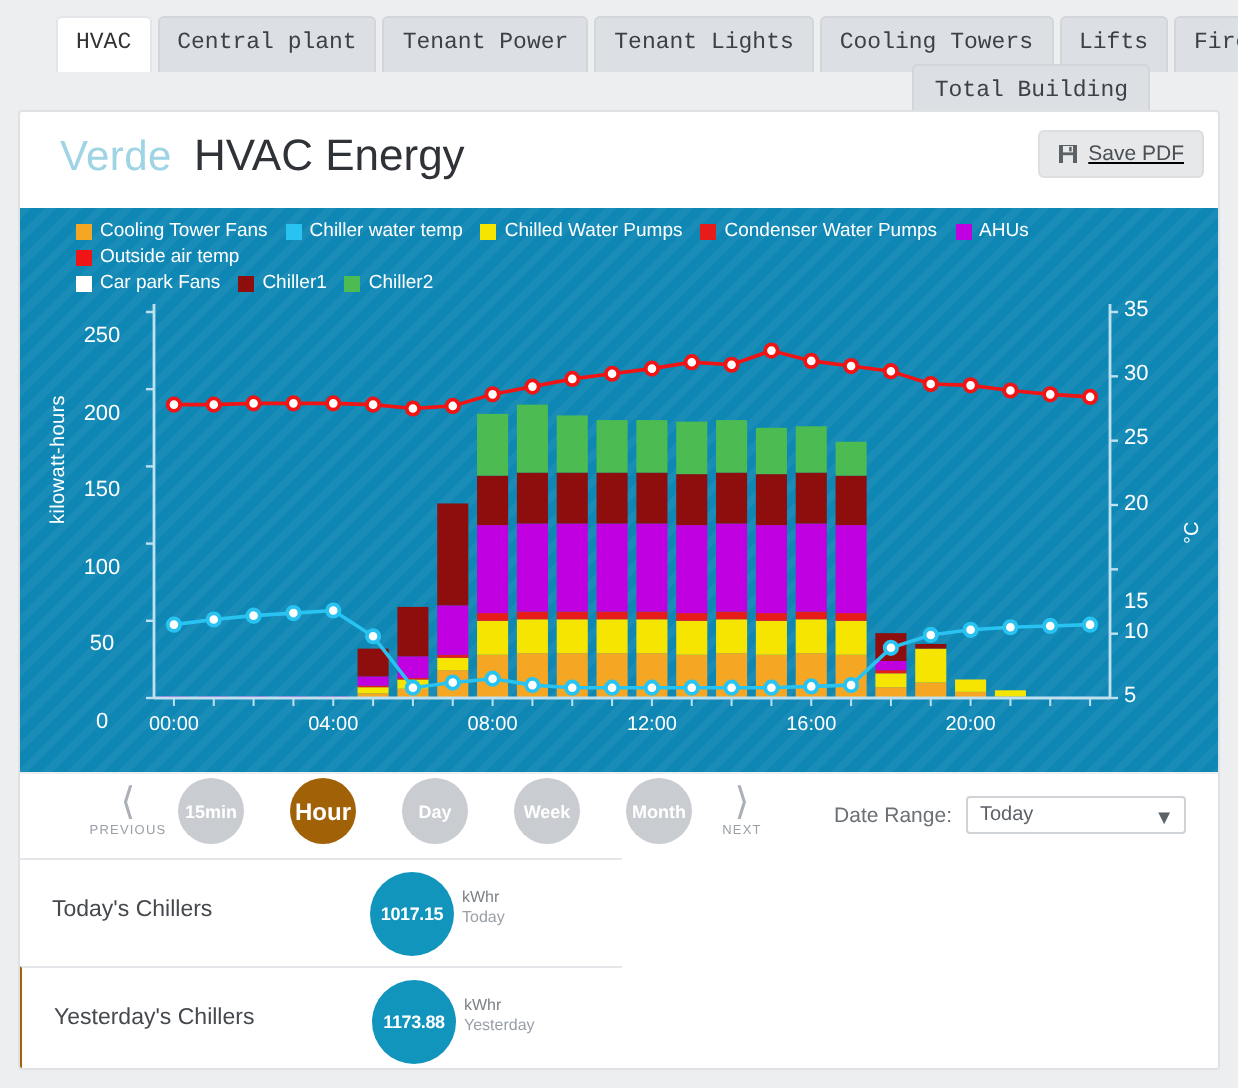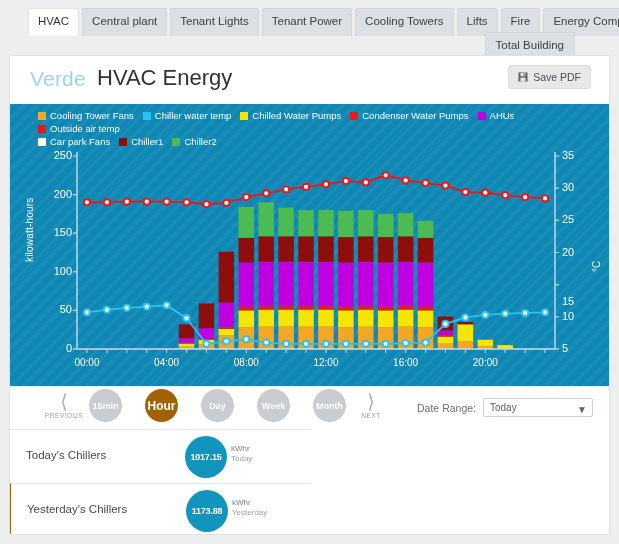--- a/index.html
+++ b/index.html
@@ -8,20 +8,21 @@
     background:#e9eaed;
     font-family:"Liberation Sans", sans-serif;
     -webkit-font-smoothing:antialiased;
   }
   .app{width:619px;height:544px;position:relative;background:#eceef0;}
 
   
   .tabbar{
     position:absolute;left:0;top:0;width:584px;height:56px;
     background:#eceef0;
+    font-family:Liberation Mono, monospace;
   }
   .tabrow{position:absolute;left:28px;top:8px;display:flex;gap:3px;}
   .tab{
     background:#dcdfe3;color:#3d4146;
     font-size:11.5px;line-height:11.5px;
     padding:7px 9px 8px 9px;
     border-radius:3px 3px 0 0;
     white-space:nowrap;
     border:1px solid #d2d5d9;border-bottom:none;
   }
@@ -43,21 +44,21 @@
   
   .hdr{position:relative;height:48px;}
   .brand{
     position:absolute;left:20px;top:11px;
     font-size:21px;color:#9fd4e4;font-weight:400;letter-spacing:.2px;
   }
   .ptitle{
     position:absolute;left:87px;top:9px;
     font-size:22px;color:#2f3337;font-weight:400;
   }
-  .hdrbtns{position:absolute;right:18px;top:9px;display:flex;gap:4px;}
+  .hdrbtns{position:absolute;right:7px;top:9px;display:flex;gap:4px;text-decoration:underline;}
   .hbtn{
     display:flex;align-items:center;gap:5px;
     background:#e6e8ea;border:1px solid #dcdee0;border-radius:3px;
     padding:5px 9px;font-size:10.5px;color:#4a4f54;white-space:nowrap;
   }
   .hbtn svg{display:block;}
 
   
   .chartbox{
     position:relative;left:0;width:601px;height:282px;
@@ -78,21 +79,21 @@
   .ylabel{
     position:absolute;left:14px;top:118px;
     transform:rotate(-90deg);transform-origin:left top;
     font-size:10px;color:#fff;white-space:nowrap;letter-spacing:.2px;
   }
   .y2label{
     position:absolute;left:581px;top:128px;
     transform:rotate(-90deg);transform-origin:left top;
     font-size:10px;color:#fff;white-space:nowrap;
   }
-  .ytick{position:absolute;font-size:11px;color:#ffffff;text-align:right;}
+  .ytick{position:absolute;font-size:11px;color:#ffffff;text-align:center;margin-top:13px;}
   .y2tick{position:absolute;font-size:11px;color:#ffffff;text-align:left;}
   .xtick{position:absolute;font-size:10px;color:#ffffff;text-align:center;}
   .svgplot{position:absolute;left:0;top:0;}
 
   
   .controls{position:relative;height:42px;background:#fff;border-top:1px solid #eceef0;}
   .navgroup{position:absolute;left:36px;top:2px;display:flex;align-items:center;gap:7px;}
   .navarrow{display:flex;flex-direction:column;align-items:center;width:36px;}
   .navarrow .chev{font-size:19px;color:#aab0b6;line-height:19px;font-weight:300;}
   .navarrow .cap{font-size:6.5px;color:#9aa0a6;letter-spacing:.6px;margin-top:1px;}
@@ -130,22 +131,22 @@
 </style>
 </head>
 <body>
 
 <div class="app">
 
   <div class="tabbar">
     <div class="tabrow" id="tabrow1">
         <div class="tab active">HVAC</div>
         <div class="tab">Central plant</div>
+        <div class="tab">Tenant Power</div>
         <div class="tab">Tenant Lights</div>
-        <div class="tab">Tenant Power</div>
         <div class="tab">Cooling Towers</div>
         <div class="tab">Lifts</div>
         <div class="tab">Fire</div>
         <div class="tab">Energy Comparison</div>
       </div>
     <div class="tabrow2" id="tabrow2">
         <div class="tab2">Total Building</div>
       </div>
   </div>
 

